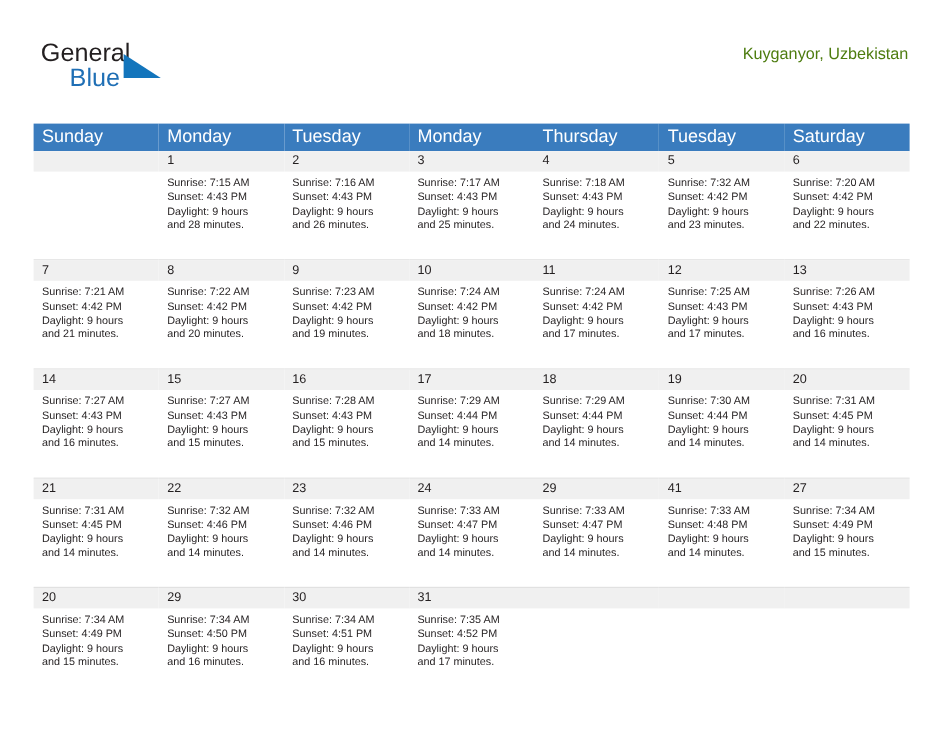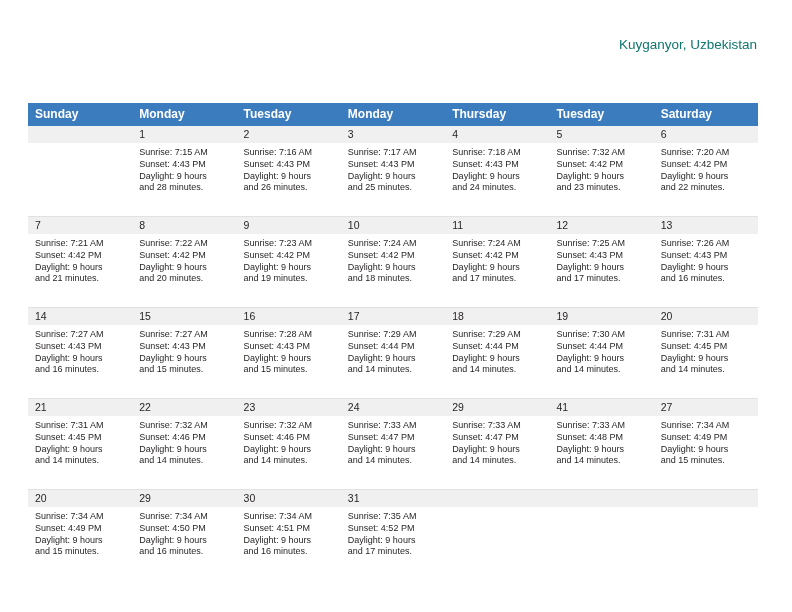--- a/index.html
+++ b/index.html
@@ -72,40 +72,40 @@
   .cal-title {
     font-size: 27px;
     color: #231f20;
     line-height: 32px;
     white-space: nowrap;
     font-family: "Liberation Sans", sans-serif;
   }
   .cal-location {
     margin-top: 7px;
     font-size: 13.5px;
-    color: #0f766e;
+    color: #4d7c0f;
     line-height: 16px;
     white-space: nowrap;
     font-family: "Liberation Sans", sans-serif;
   }
 
   
   .calendar {
     position: absolute;
     left: 28px;
     top: 103px;
     width: 730px;
     border-collapse: collapse;
     table-layout: fixed;
   }
   .calendar th {
     background: #3a7cbe;
     color: #ffffff;
-    font-size: 12px;
-    font-weight: bold;
+    font-size: 15px;
+    font-weight: normal;
     text-align: left;
     padding: 5px 0 6px 7px;
     line-height: 12px;
     border: none;
     font-family: "Liberation Sans", sans-serif;
   }
   .calendar td {
     vertical-align: top;
     padding: 0;
     border: none;
@@ -145,20 +145,25 @@
     background: #f0f0f0;
   }
 </style>
 </head>
 <body>
 
 <div class="page">
 
   <div class="header">
 
+    <div class="brand">
+      <span class="brand-general">General</span>
+      <span class="brand-triangle"></span>
+      <span class="brand-blue">Blue</span>
+    </div>
 
     <div class="title-block">
       <div class="cal-location">Kuyganyor, Uzbekistan</div>
     </div>
 
   </div>
 
   <table class="calendar">
     <thead>
       <tr>

